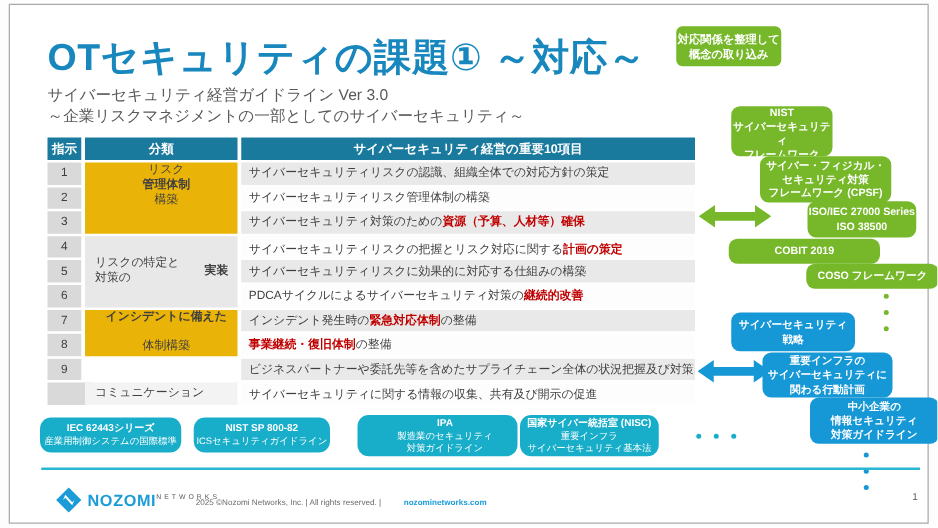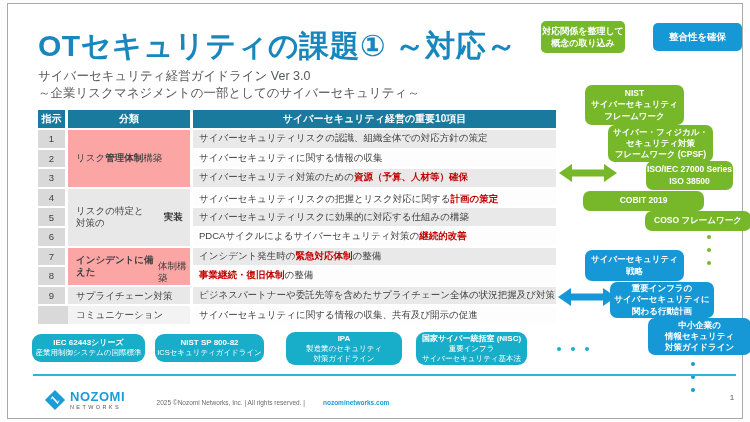--- a/index.html
+++ b/index.html
@@ -15,21 +15,21 @@
   .callout{position:absolute;border-radius:5px;color:#fff;font-weight:bold;display:flex;flex-direction:column;align-items:center;justify-content:center;text-align:center;line-height:1.35;}
   .callout-green{left:533px;top:17px;width:84px;height:32px;background:var(--green);font-size:9px;}
   .callout-blue{left:645px;top:19px;width:89px;height:28px;background:var(--blue);font-size:9.5px;}
 
   
   #guideline-table{position:absolute;left:30px;top:106px;width:518px;display:grid;
     grid-template-columns:27px 122px 363px;grid-template-rows:18px repeat(10,17.6px);gap:2px 3px;}
   .th{background:var(--table-header);color:#fff;font-weight:bold;font-size:10px;display:flex;align-items:center;justify-content:center;}
   .tnum{background:#d9d9d9;color:#3f3f3f;font-size:9.5px;display:flex;align-items:center;justify-content:center;grid-column:1;}
   .tcat{color:#3f3f3f;font-size:9.5px;display:flex;align-items:center;padding-left:8px;white-space:pre-line;line-height:1.25;grid-column:2;}
-  .shade-a{background:#fca5a5;} .shade-b{background:#e8e8e8;} .shade-c{background:#f3f3f3;}
+  .shade-a{background:#eab308;flex-direction:column;} .shade-b{background:#e8e8e8;} .shade-c{background:#f3f3f3;}
   .tcell{color:#3f3f3f;font-size:9.5px;display:flex;align-items:center;padding-left:6px;grid-column:3;white-space:nowrap;overflow:hidden;}
   .row-gray{background:#e9e9e9;} .row-white{background:#fdfdfd;}
   .seg-bold{font-weight:bold;}
   .seg-red{font-weight:bold;color:var(--red);}
 
   
   .fwbox{position:absolute;border-radius:7px;color:#fff;font-weight:bold;font-size:8.5px;line-height:1.3;display:flex;flex-direction:column;align-items:center;justify-content:center;text-align:center;}
   .fw-green{background:var(--green);}
   .fw-blue{background:var(--blue);}
 
@@ -48,58 +48,55 @@
   .dots-teal i{background:var(--teal);}
 
   
   .stbox{position:absolute;background:var(--teal);border-radius:9px;color:#fff;display:flex;flex-direction:column;align-items:center;justify-content:center;text-align:center;line-height:1.25;}
   .stbox .st-title{font-weight:bold;font-size:8px;}
   .stbox .st-line{font-size:7.5px;}
 
   
   .footer-divider{position:absolute;left:25px;top:370px;width:703px;height:2px;background:var(--divider-teal);}
   .logo{position:absolute;left:36px;top:385px;display:flex;align-items:center;gap:4px;}
-  .logo-texts{display:flex;flex-direction:column;line-height:1;}
+  .logo-texts{display:flex;flex-direction:row;line-height:1;}
   .logo-name{color:var(--logo-blue);font-weight:bold;font-size:13px;letter-spacing:0.5px;}
   .logo-sub{color:var(--text-gray);font-size:5.5px;letter-spacing:2.4px;margin-top:2px;}
   .footer-text{position:absolute;left:25px;top:395px;width:480px;display:flex;justify-content:center;gap:18px;align-items:baseline;}
   .copyright{color:#6a6a6a;font-size:6.5px;}
   .website{color:var(--logo-blue);font-weight:bold;font-size:6.5px;cursor:pointer;}
   .page-num{position:absolute;left:716px;top:389px;width:16px;text-align:center;color:#595959;font-size:8px;}
 </style>
 </head>
 <body>
 
 <div class="stage">
   <div class="slide">
 
     <div class="title">OTセキュリティの課題① ～対応～</div>
 
     <div class="callout callout-green">
       <span>対応関係を整理して</span>
       <span>概念の取り込み</span>
     </div>
-    <div class="callout callout-blue">
-      <span>整合性を確保</span>
-    </div>
 
     <div class="subtitle sub1">サイバーセキュリティ経営ガイドライン Ver 3.0</div>
     <div class="subtitle sub2">～企業リスクマネジメントの一部としてのサイバーセキュリティ～</div>
 
     <div id="guideline-table">
         <div class="th" style="grid-area: 1 / 1;">指示</div>
         <div class="th" style="grid-area: 1 / 2;">分類</div>
         <div class="th" style="grid-area: 1 / 3;">サイバーセキュリティ経営の重要10項目</div>
         <div class="tnum" style="grid-row: 2;">1</div>
         <div class="tcell row-gray" style="grid-row: 2;">
           <span>サイバーセキュリティリスクの認識、組織全体での対応方針の策定</span>
         </div>
         <div class="tnum" style="grid-row: 3;">2</div>
         <div class="tcell row-white" style="grid-row: 3;">
-          <span>サイバーセキュリティに関する情報の収集</span>
+          <span>サイバーセキュリティリスク管理体制の構築</span>
         </div>
         <div class="tnum" style="grid-row: 4;">3</div>
         <div class="tcell row-gray" style="grid-row: 4;">
           <span>サイバーセキュリティ対策のための</span>
           <span class="seg-red">資源（予算、人材等）確保</span>
         </div>
         <div class="tnum" style="grid-row: 5;">4</div>
         <div class="tcell row-white" style="grid-row: 5; align-items: flex-end;">
           <span>サイバーセキュリティリスクの把握とリスク対応に関する</span>
           <span class="seg-red">計画の策定</span>
@@ -130,33 +127,32 @@
         </div>
         <div class="tnum" style="grid-row: 11; padding-left: 36px;">10</div>
         <div class="tcell row-white" style="grid-row: 11;">
           <span>サイバーセキュリティに関する情報の収集、共有及び開示の促進</span>
         </div>
         <div class="tcat shade-a" style="grid-area: 2 / 2 / span 3;"><span>リスク</span><span class="seg-bold">管理体制</span><span>構築</span></div>
         <div class="tcat shade-b" style="grid-area: 5 / 2 / span 3; gap: 20px;"><span>リスクの特定と
 対策の</span><span class="seg-bold">実装</span></div>
         <div class="tcat shade-a" style="grid-area: 8 / 2 / span 2;"><span class="seg-bold">インシデントに備えた</span><span>
 体制構築</span></div>
-        <div class="tcat shade-b" style="grid-area: 10 / 2 / span 1;"><span>サプライチェーン対策</span></div>
         <div class="tcat shade-c" style="grid-area: 11 / 2 / span 1;"><span>コミュニケーション</span></div>
       </div>
 
     <svg class="dbl-arrow arrow-green" style="left:551px;top:157px;" width="58" height="24" viewBox="0 0 58 24">
       <polygon points="0,12 13,3 13,8.5 45,8.5 45,3 58,12 45,21 45,15.5 13,15.5 13,21" fill="currentColor"></polygon>
     </svg>
     <svg class="dbl-arrow arrow-blue" style="left:550px;top:281px;" width="58" height="24" viewBox="0 0 58 24">
       <polygon points="0,12 13,3 13,8.5 45,8.5 45,3 58,12 45,21 45,15.5 13,15.5 13,21" fill="currentColor"></polygon>
     </svg>
 
     <div id="framework-boxes">
-        <div class="fwbox fw-green" style="left: 577px; top: 81px; width: 99px; height: 40px;">
+        <div class="fwbox fw-green" style="left: 577px; top: 81px; width: 81px; height: 40px; justify-content: space-between;">
           <div>NIST</div>
           <div>サイバーセキュリティ</div>
           <div>フレームワーク</div>
         </div>
         <div class="fwbox fw-green" style="left: 600px; top: 121px; width: 105px; height: 37px;">
           <div>サイバー・フィジカル・</div>
           <div>セキュリティ対策</div>
           <div>フレームワーク (CPSF)</div>
         </div>
         <div class="fwbox fw-green" style="left: 638px; top: 157px; width: 87px; height: 29px;">
@@ -203,21 +199,21 @@
 
     <div id="standards-row">
         <div class="stbox" style="left: 24px; top: 330px; width: 113px; height: 28px;">
           <div class="st-title">IEC 62443シリーズ</div>
           <div class="st-line">産業用制御システムの国際標準</div>
         </div>
         <div class="stbox" style="left: 147px; top: 330px; width: 109px; height: 28px;">
           <div class="st-title">NIST SP 800-82</div>
           <div class="st-line">ICSセキュリティガイドライン</div>
         </div>
-        <div class="stbox" style="left: 278px; top: 328px; width: 116px; height: 33px;">
+        <div class="stbox" style="left: 278px; top: 328px; width: 116px; height: 33px; padding-left: 12px;">
           <div class="st-title">IPA</div>
           <div class="st-line">製造業のセキュリティ</div>
           <div class="st-line">対策ガイドライン</div>
         </div>
         <div class="stbox" style="left: 408px; top: 328px; width: 111px; height: 33px;">
           <div class="st-title">国家サイバー統括室 (NISC)</div>
           <div class="st-line">重要インフラ</div>
           <div class="st-line">サイバーセキュリティ基本法</div>
         </div>
       </div>

